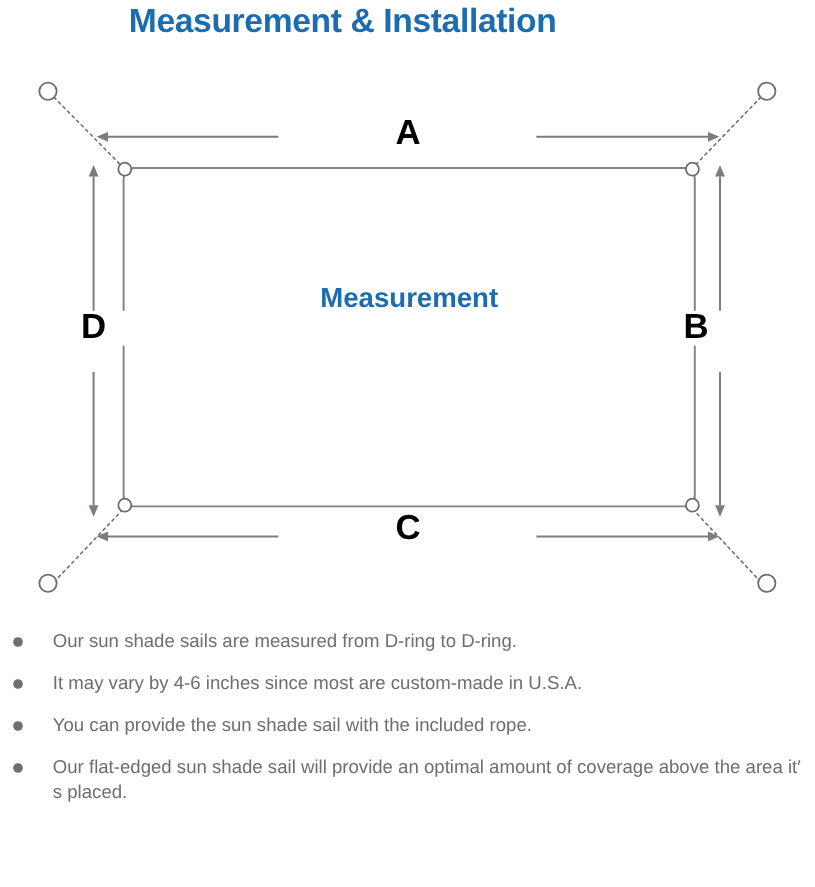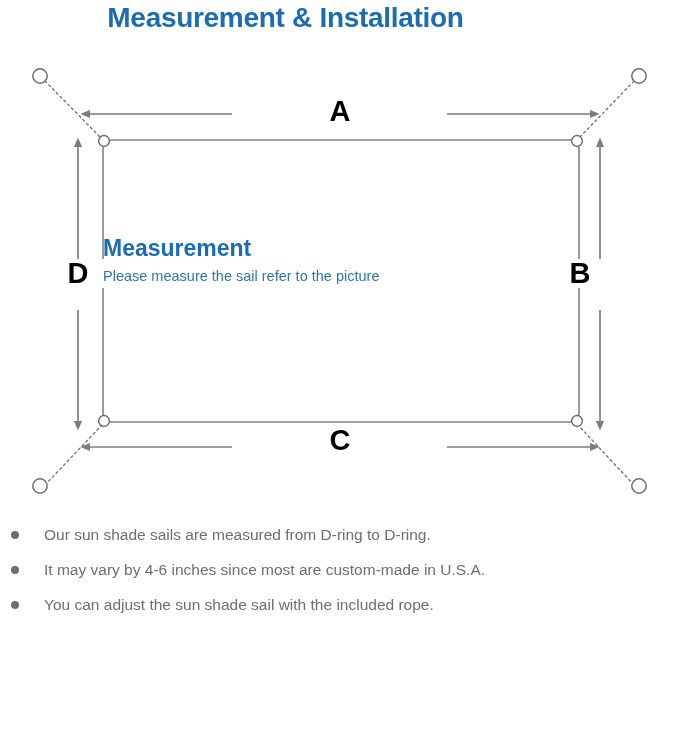--- a/index.html
+++ b/index.html
@@ -62,21 +62,21 @@
   #dim-label-c { left: 310px; top: 378px; width: 60px; }
   #dim-label-d { left: 48px;  top: 211px; width: 60px; }
   #dim-label-b { left: 550px; top: 211px; width: 60px; }
 
   
   #sail-caption {
     position: absolute;
     left: 103px;
     top: 185px;
     width: 476px;
-    text-align: left;
+    text-align: center;
   }
   #sail-caption-title {
     font-size: 23px;
     font-weight: bold;
     color: #1b6cb0;
     line-height: 30px;
   }
   #sail-caption-sub {
     font-size: 14.5px;
     font-weight: normal;
@@ -167,30 +167,33 @@
     </g>
   </svg>
 
   <div class="dim-label" id="dim-label-a">A</div>
   <div class="dim-label" id="dim-label-b">B</div>
   <div class="dim-label" id="dim-label-c">C</div>
   <div class="dim-label" id="dim-label-d">D</div>
 
   <div id="sail-caption">
     <div id="sail-caption-title">Measurement</div>
-    <div id="sail-caption-sub">Please measure the sail refer to the picture</div>
   </div>
 </div>
 
 <div id="notes">
   <div class="note-item">
     <span class="note-bullet"></span>
     <span>Our sun shade sails are measured from D-ring to D-ring.</span>
   </div>
   <div class="note-item">
     <span class="note-bullet"></span>
     <span>It may vary by 4-6 inches since most are custom-made in U.S.A.</span>
   </div>
   <div class="note-item">
     <span class="note-bullet"></span>
-    <span>You can adjust the sun shade sail with the included rope.</span>
+    <span>You can provide the sun shade sail with the included rope.</span>
+  </div>
+  <div class="note-item">
+    <span class="note-bullet"></span>
+    <span>Our flat-edged sun shade sail will provide an optimal amount of coverage above the area it′ s placed.</span>
   </div>
 </div>
 
 </body></html>

